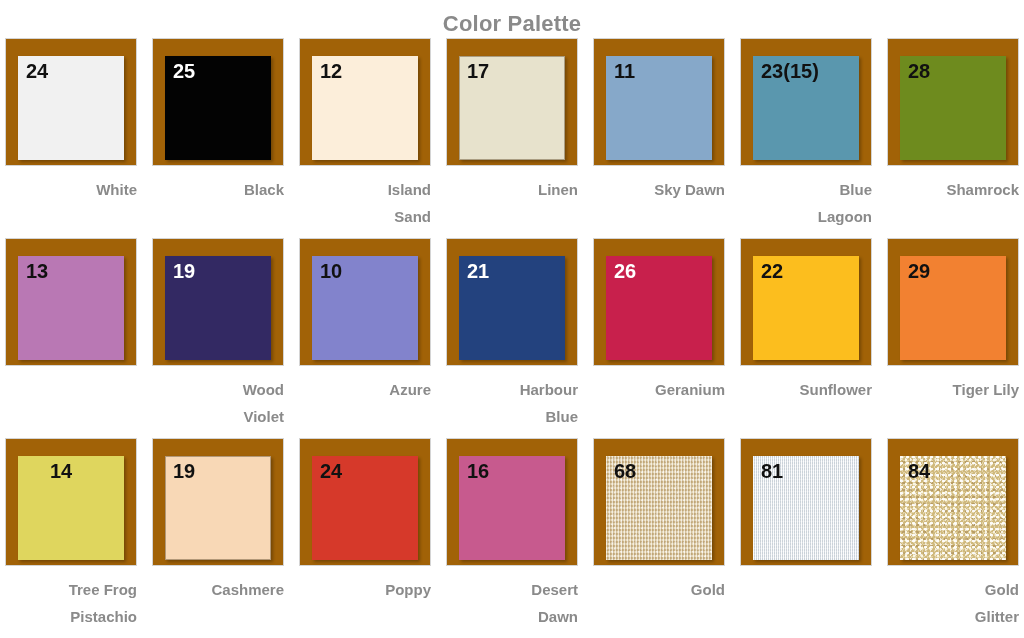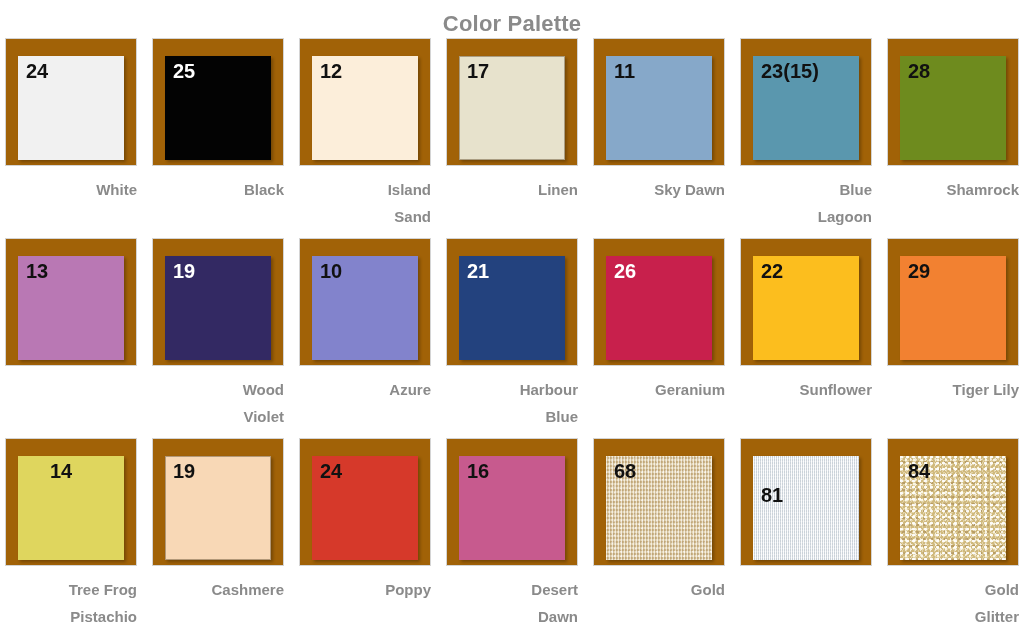--- a/index.html
+++ b/index.html
@@ -320,21 +320,21 @@
             <div class="chip-fill"></div>
             <div class="swatch-number" style="color: rgb(17, 17, 17);">68</div>
           </div>
         </div>
         <div class="swatch-label">Gold</div>
       </div>
       <div class="swatch-cell">
         <div class="swatch-card">
           <div class="swatch-chip tex-silver">
             <div class="chip-fill"></div>
-            <div class="swatch-number" style="color: rgb(17, 17, 17); margin-top: 24px;">81</div>
+            <div class="swatch-number" style="color: rgb(17, 17, 17);">81</div>
           </div>
         </div>
       </div>
       <div class="swatch-cell">
         <div class="swatch-card">
           <div class="swatch-chip tex-goldglitter">
             <div class="chip-fill"></div>
             <div class="swatch-number" style="color: rgb(17, 17, 17);">84</div>
           </div>
         </div>

